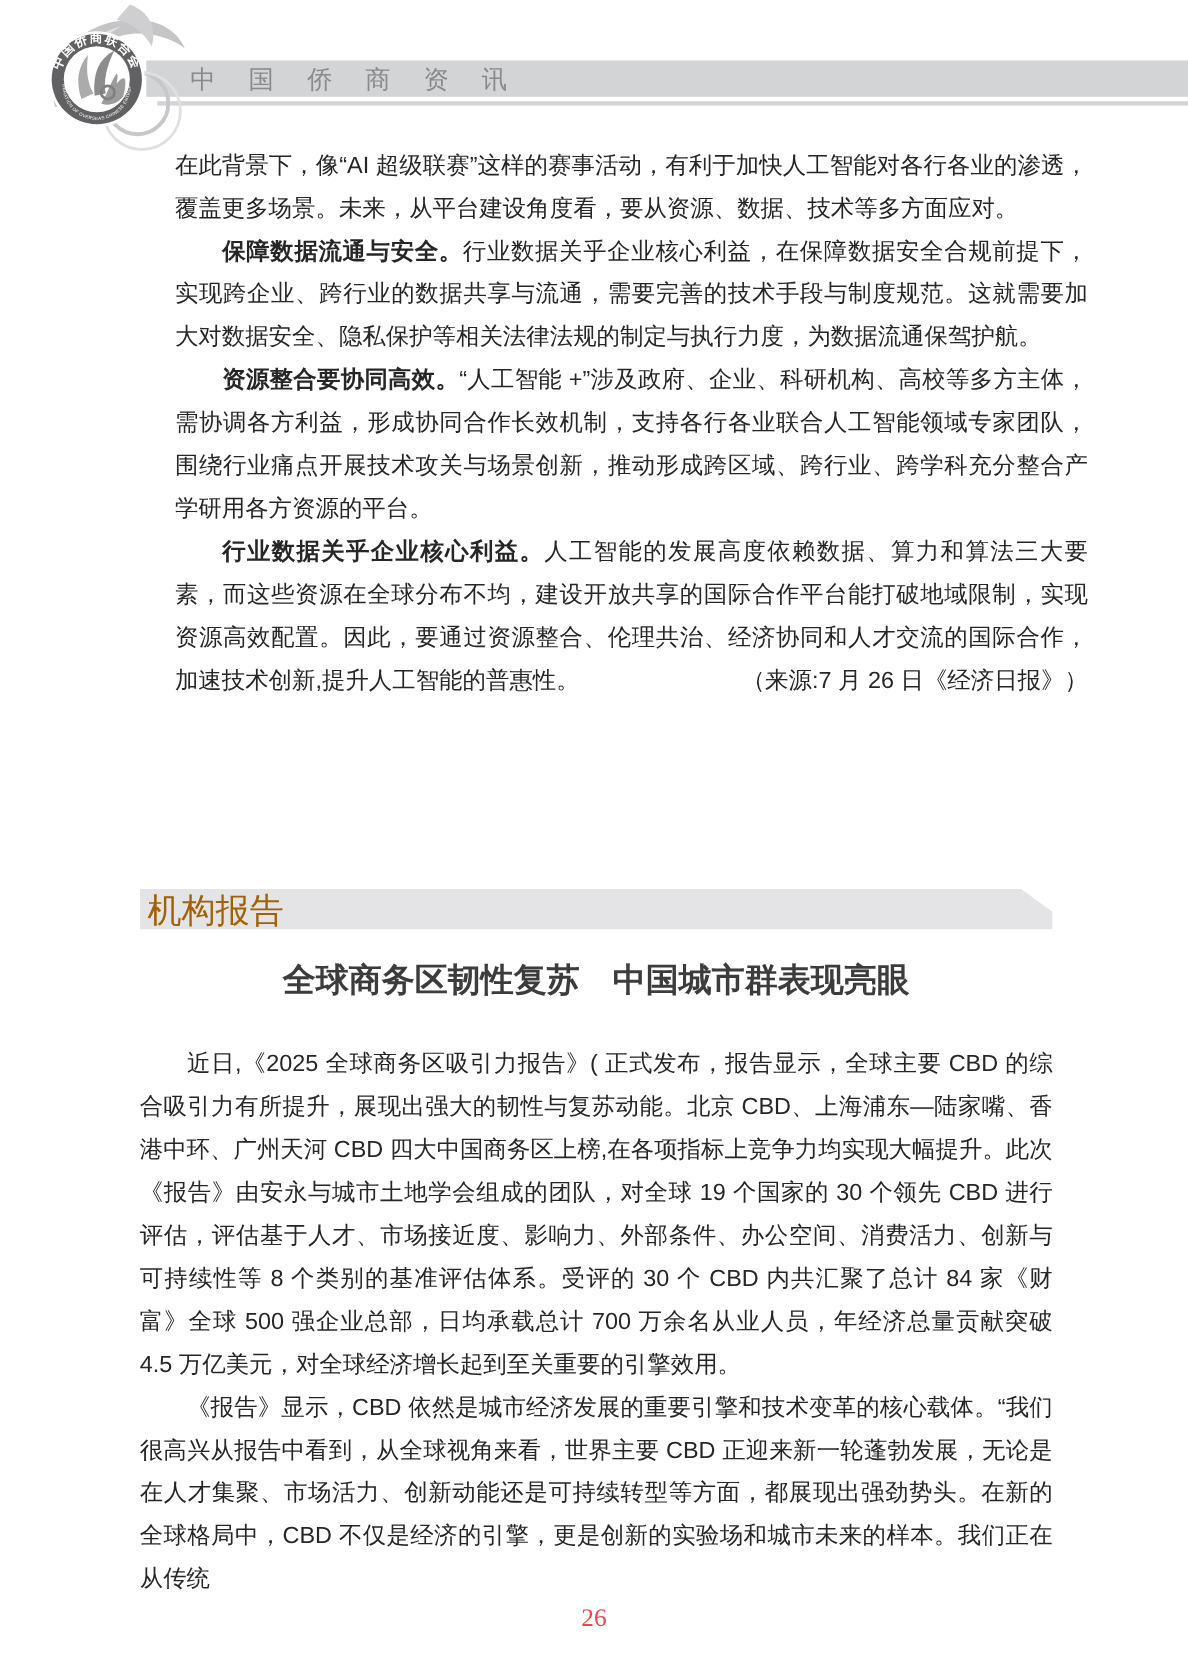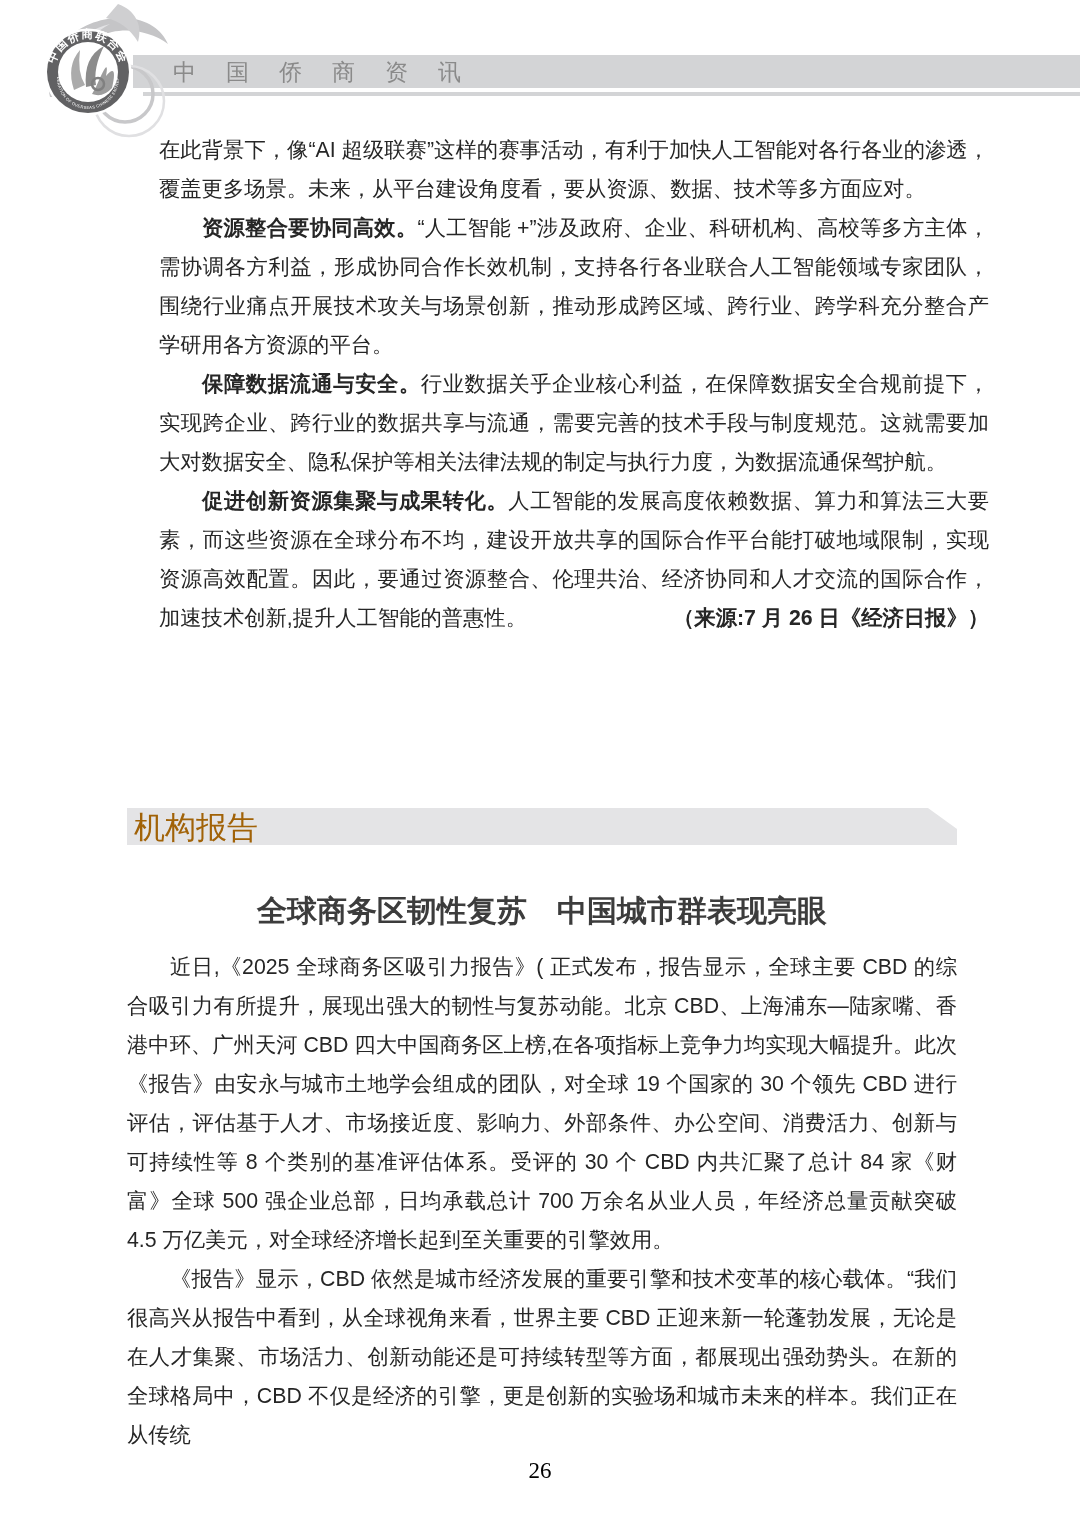--- a/index.html
+++ b/index.html
@@ -21,40 +21,40 @@
     position:absolute; left:143px; right:0; top:92px; height:4px;
     background:#d3d4d6;
   }
   .logo-wrap { position:absolute; left:30px; top:2px; width:215px; height:172px; }
   
   .col { position:absolute; left:127px; width:830px; }
   p.body-p { margin:0; font-size:21.3px; line-height:39px; text-align:justify; color:#262626; }
   p.indent { text-indent:43px; }
   .lead { font-weight:bold; }
   .bold-seg { font-weight:normal; }
-  .source-note { float:right; font-weight:bold; }
+  .source-note { float:right; font-weight:normal; }
   
   .section-banner {
     position:absolute; left:127px; top:808px; width:830px; height:37px;
     background:#e4e4e6;
     clip-path:polygon(0 0, 801px 0, 830px 21px, 830px 37px, 0 37px);
   }
   .section-label {
     font-family:"Liberation Serif","DejaVu Serif",serif;
     font-size:31px; line-height:39px; color:#a16207; padding-left:7px;
   }
   .article-title {
     position:absolute; left:127px; top:871px; width:830px;
-    text-align:center; font-size:30px; font-weight:bold; color:#3c3c3c;margin-top:20px;
+    text-align:center; font-size:30px; font-weight:bold; color:#3c3c3c;
   }
   .article1 { top:131px;margin-left:32px; }
   .article2 { top:948px; }
   .page-number {
     position:absolute; left:0; top:1458px; width:100%;
-    text-align:center; font-size:23px; color:#000000;
+    text-align:center; font-size:23px; color:#ef4444;
     font-family:"Liberation Serif","DejaVu Serif",serif;
   }
 </style>
 </head>
 <body>
 
 <div class="page">
 
   <div class="header-band">
     <div class="header-band-text">中国侨商资讯</div>
@@ -89,23 +89,23 @@
         <path d="M44,88 Q36,64 50,48 Q47,70 55,83 Z" fill="#ababab"></path>
         <path d="M56,85 Q53,55 74,44 Q63,66 66,83 Z" fill="#8c8c8c"></path>
         <path d="M66,85 Q80,52 76,74 Q88,60 82,86 Q73,96 62,92 Z" fill="#9c9c9c"></path>
         <circle cx="68" cy="82" r="6" fill="none" stroke="#808080" stroke-width="2.5"></circle>
       </g>
     </svg>
   </div>
 
   <div class="col article1">
     <p class="body-p"><span>在此背景下，像“AI 超级联赛”这样的赛事活动，有利于加快人工智能对各行各业的渗透，覆盖更多场景。未来，从平台建设角度看，要从资源、数据、技术等多方面应对。</span></p>
+    <p class="body-p indent"><span class="lead">保障数据流通与安全。</span><span>行业数据关乎企业核心利益，在保障数据安全合规前提下，实现跨企业、跨行业的数据共享与流通，需要完善的技术手段与制度规范。这就需要加大对数据安全、隐私保护等相关法律法规的制定与执行力度，为数据流通保驾护航。</span></p>
     <p class="body-p indent"><span class="lead">资源整合要协同高效。</span><span>“人工智能 +”涉及政府、企业、科研机构、高校等多方主体，需协调各方利益，形成协同合作长效机制，支持各行各业联合人工智能领域专家团队，围绕行业痛点开展技术攻关与场景创新，推动形成跨区域、跨行业、跨学科充分整合产学研用各方资源的平台。</span></p>
-    <p class="body-p indent"><span class="lead">保障数据流通与安全。</span><span>行业数据关乎企业核心利益，在保障数据安全合规前提下，实现跨企业、跨行业的数据共享与流通，需要完善的技术手段与制度规范。这就需要加大对数据安全、隐私保护等相关法律法规的制定与执行力度，为数据流通保驾护航。</span></p>
-    <p class="body-p indent"><span class="lead">促进创新资源集聚与成果转化。</span><span>人工智能的发展高度依赖数据、算力和算法三大要素，而这些资源在全球分布不均，建设开放共享的国际合作平台能打破地域限制，实现资源高效配置。因此，要通过资源整合、伦理共治、经济协同和人才交流的国际合作，加速技术创新,提升人工智能的普惠性。</span><span class="source-note">（来源:7 月 26 日《经济日报》）</span></p>
+    <p class="body-p indent"><span class="lead">行业数据关乎企业核心利益。</span><span>人工智能的发展高度依赖数据、算力和算法三大要素，而这些资源在全球分布不均，建设开放共享的国际合作平台能打破地域限制，实现资源高效配置。因此，要通过资源整合、伦理共治、经济协同和人才交流的国际合作，加速技术创新,提升人工智能的普惠性。</span><span class="source-note">（来源:7 月 26 日《经济日报》）</span></p>
   </div>
 
   <div class="section-banner">
     <div class="section-label">机构报告</div>
   </div>
 
   <div class="article-title">全球商务区韧性复苏　中国城市群表现亮眼</div>
 
   <div class="col article2">
     <p class="body-p indent"><span>近日,《2025 全球商务区吸引力报告》( 正式发布，报告显示，全球主要 CBD 的综合吸引力有所提升，展现出强大的韧性与复苏动能。</span><span class="bold-seg">北京 CBD、上海浦东—陆家嘴、香港中环、广州天河 CBD 四大中国商务区上榜,在各项指标上竞争力均实现大幅提升。</span><span>此次《报告》由安永与城市土地学会组成的团队，对全球 19 个国家的 30 个领先 CBD 进行评估，评估基于人才、市场接近度、影响力、外部条件、办公空间、消费活力、创新与可持续性等 8 个类别的基准评估体系。受评的 30 个 CBD 内共汇聚了总计 84 家《财富》全球 500 强企业总部，日均承载总计 700 万余名从业人员，年经济总量贡献突破 4.5 万亿美元，对全球经济增长起到至关重要的引擎效用。</span></p>

